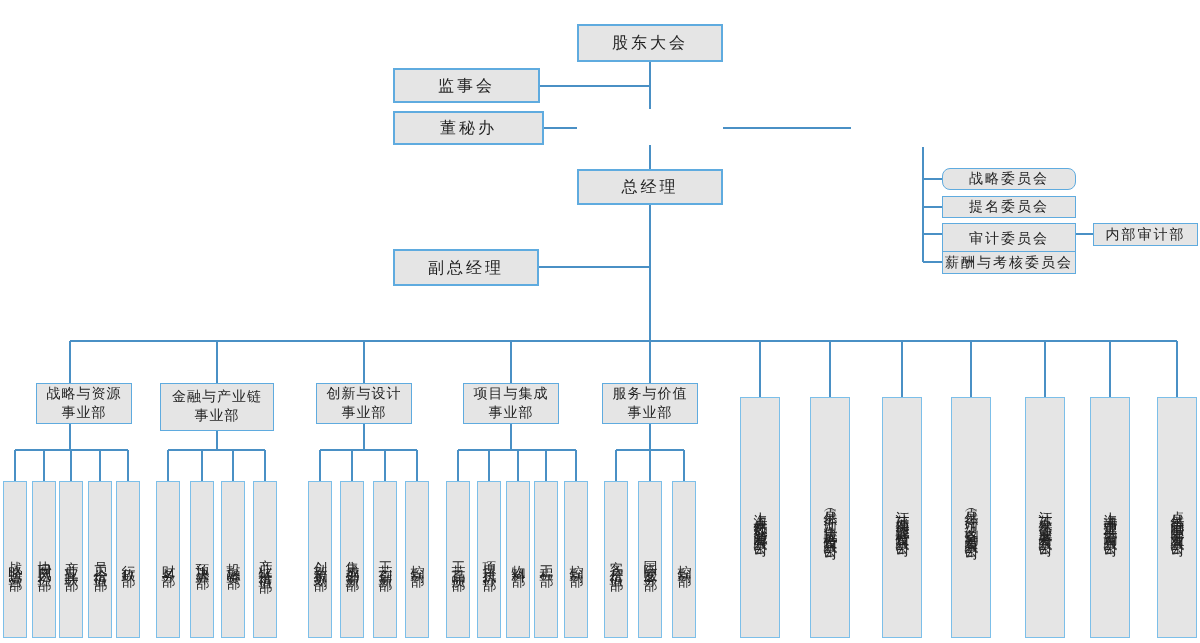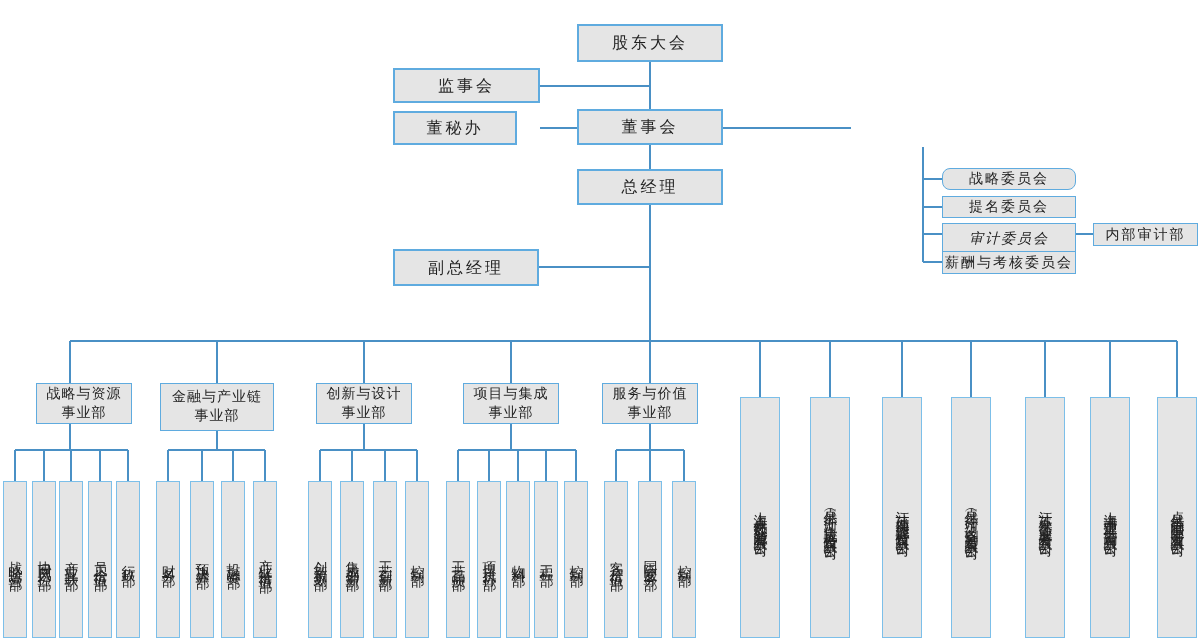--- a/index.html
+++ b/index.html
@@ -92,28 +92,27 @@
         <path d="M902 341 V397"></path>
       <path d="M971 341 V397"></path>
         <path d="M1045 341 V397"></path>
         <path d="M1110 341 V397"></path>
       <path d="M1177 341 V397"></path>
     </g>
   </svg>
 
   <div class="box hbox" style="left:577px;top:24px;width:146px;height:38px;">股东大会</div>
   <div class="box hbox" style="left:393px;top:68px;width:147px;height:35px;">监事会</div>
-  <div class="box hbox" style="left:393px;top:111px;width:124px;height:34px;">董秘办</div>
-  <div class="box hbox" style="left:577px;top:109px;width:146px;height:36px;">董事会</div>
+  <div class="box hbox" style="left:393px;top:111px;width:151px;height:34px;">董秘办</div>
   <div class="box hbox" style="left:577px;top:169px;width:146px;height:36px;">总经理</div>
   <div class="box hbox" style="left:393px;top:249px;width:146px;height:37px;">副总经理</div>
 
   <div class="box cbox" style="left:942px;top:168px;width:134px;height:22px;border-radius:8px;">战略委员会</div>
   <div class="box cbox" style="left:942px;top:196px;width:134px;height:22px;">提名委员会</div>
-  <div class="box cbox" style="left:942px;top:223px;width:134px;height:32px;font-style:italic;">审计委员会</div>
+  <div class="box cbox" style="left:942px;top:223px;width:134px;height:32px;">审计委员会</div>
   <div class="box cbox" style="left:942px;top:251px;width:134px;height:23px;">薪酬与考核委员会</div>
   <div class="box cbox" style="left:1093px;top:223px;width:105px;height:23px;">内部审计部</div>
 
   <div class="box dbox" style="left:36px;top:383px;width:96px;height:41px;">
     <div>
         <div>战略与资源</div>
          <div>事业部</div>
       </div>
   </div>
   <div class="box dbox" style="left:160px;top:383px;width:114px;height:48px;">

